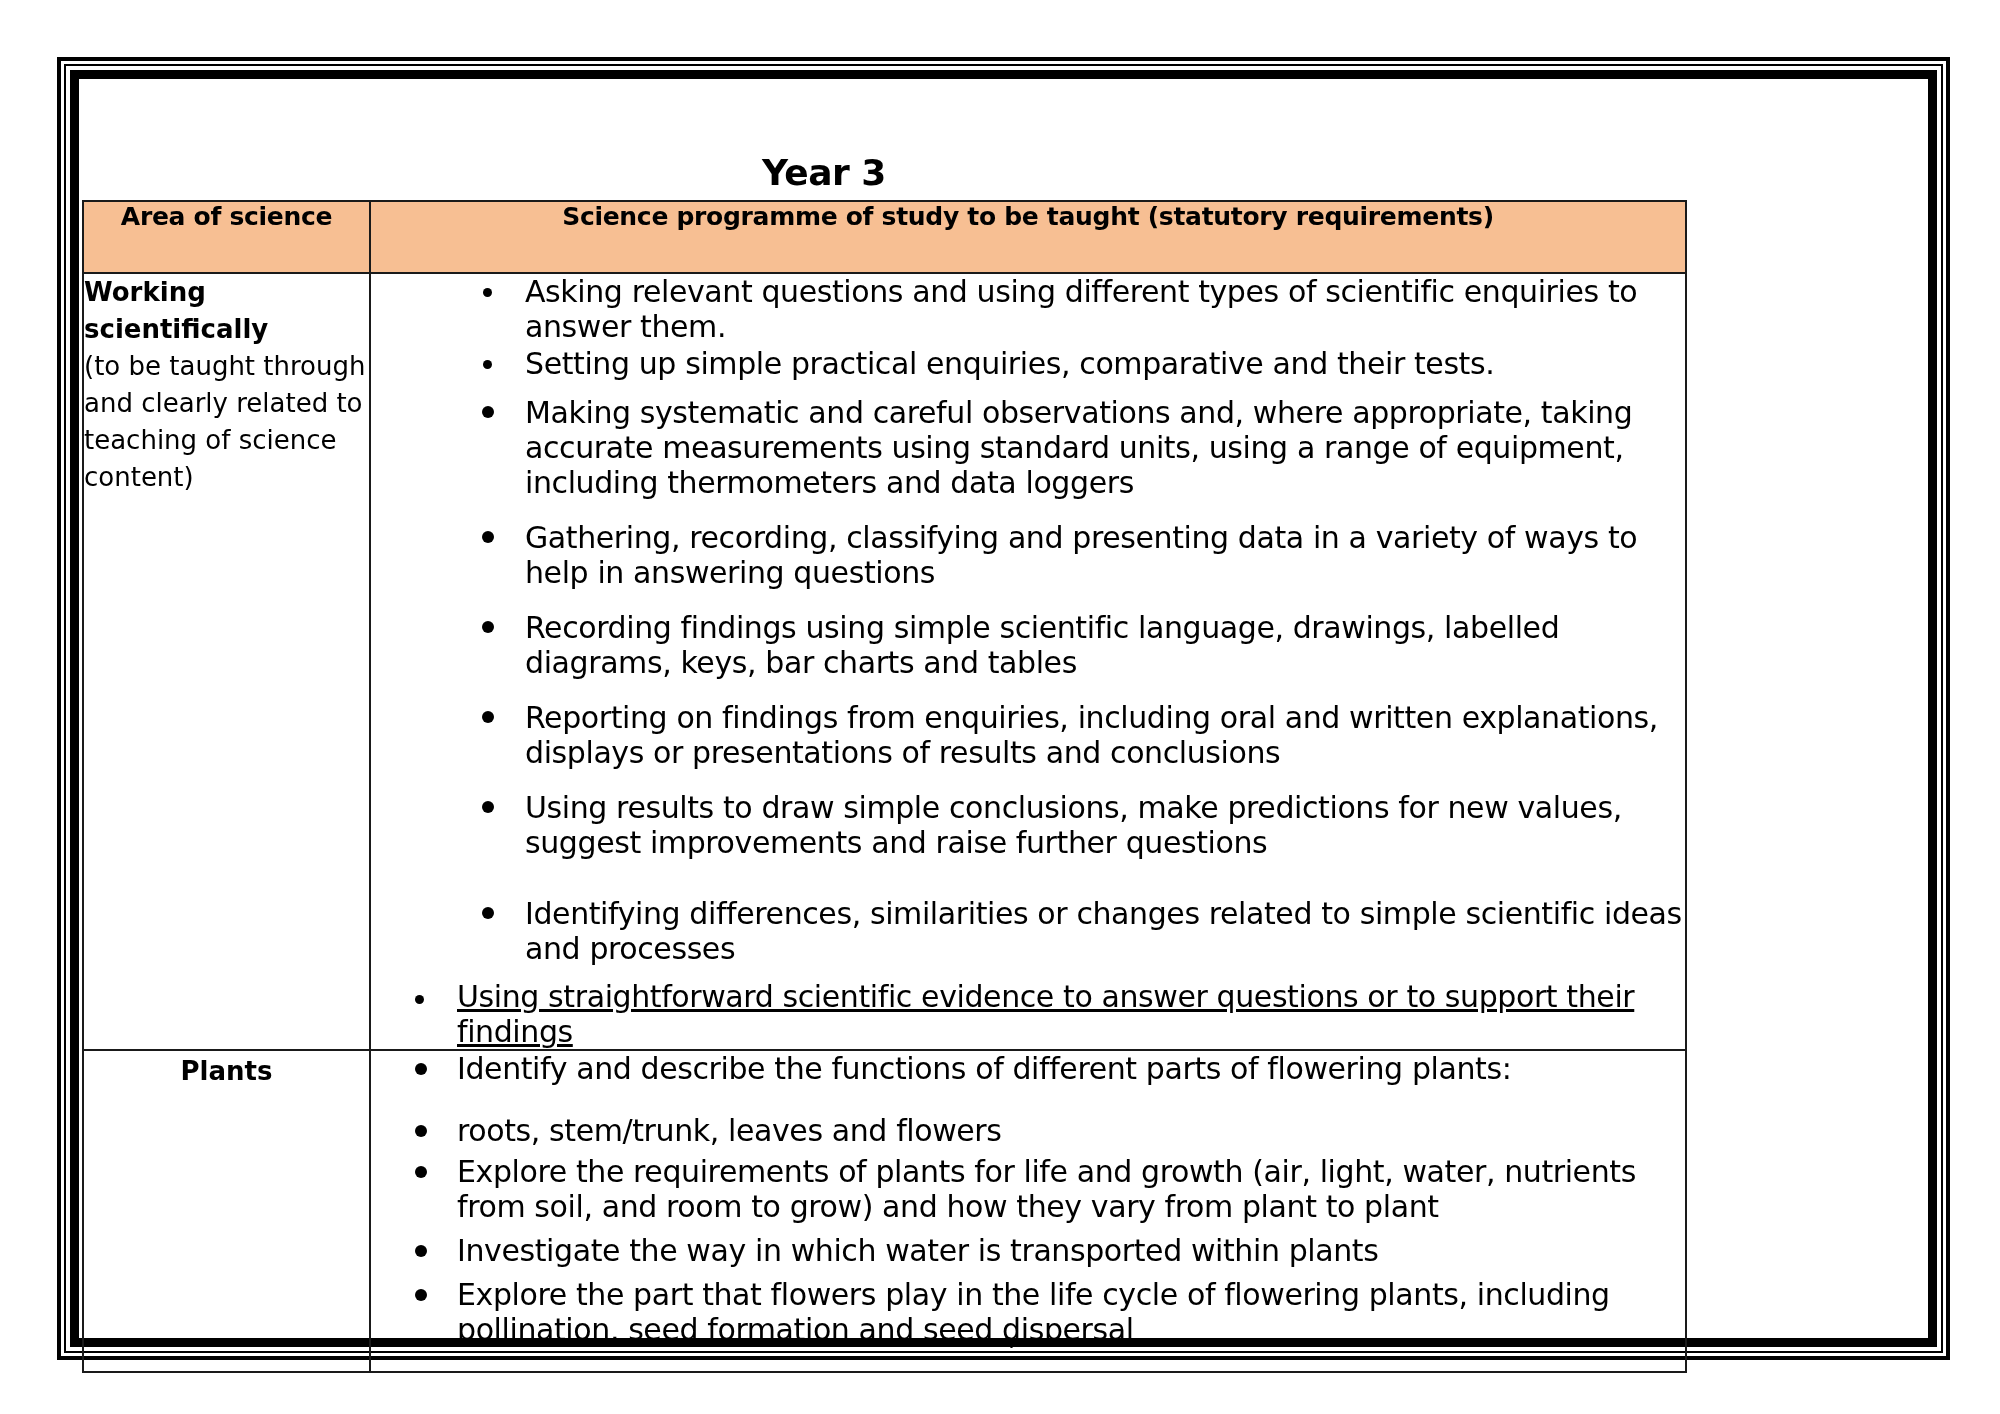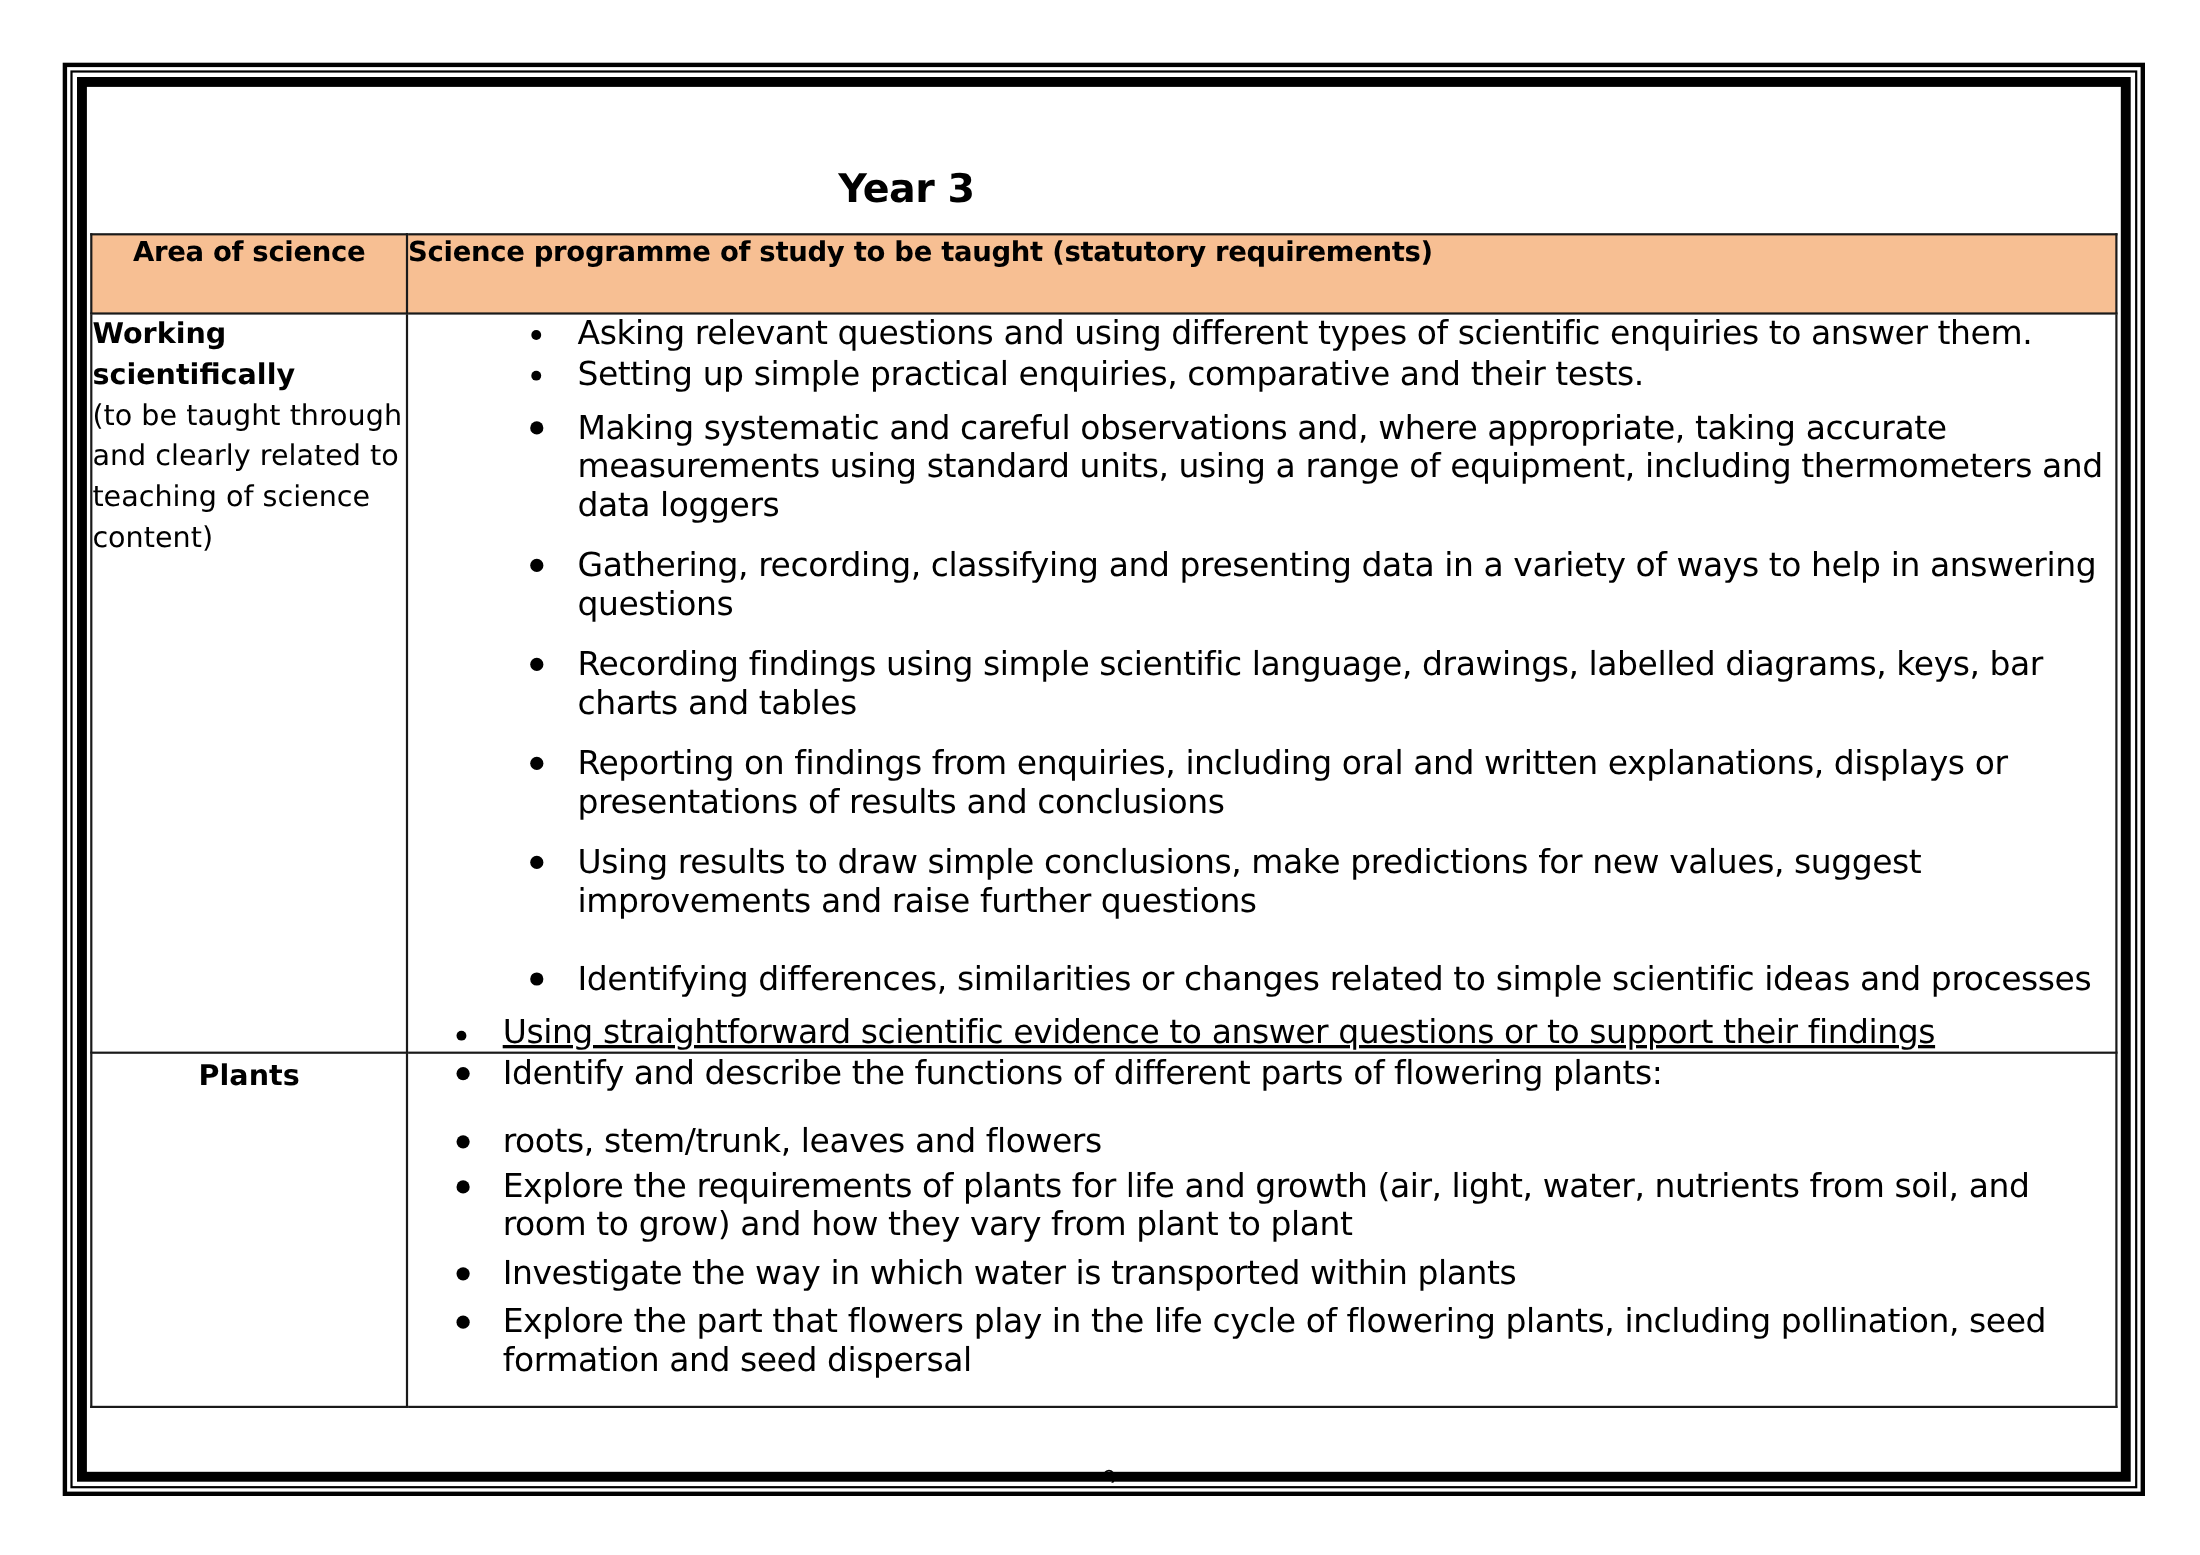--- a/index.html
+++ b/index.html
@@ -8,27 +8,27 @@
   .frame-outer { position: absolute; left: 57px; top: 57px; width: 1893px; height: 1303px;
                  border: 4px solid #000; box-sizing: border-box; }
   .frame-thin { position: absolute; left: 64px; top: 64px; width: 1879px; height: 1289px;
                 border: 2px solid #000; box-sizing: border-box; }
   .frame-inner { position: absolute; left: 70px; top: 70px; width: 1867px; height: 1277px;
                  border: 9px solid #000; box-sizing: border-box; background: #fff; }
   .title { position: absolute; left: 0; width: 1648px; top: 152px; text-align: center;
            font-family: "DejaVu Sans", sans-serif; font-weight: bold; font-size: 36px; letter-spacing: -0.5px; }
   .page-num { position: absolute; left: 1002px; top: 1334px; font-size: 20px; line-height: 20px;
               height: 14px; overflow: hidden; }
-  table.curriculum { position: absolute; left: 82px; top: 212px; width: 1843px;
+  table.curriculum { position: absolute; left: 82px; top: 200px; width: 1605px;
                      border-collapse: collapse; table-layout: fixed; }
   table.curriculum td, table.curriculum th { border: 2px solid #1a1a1a; vertical-align: top; padding: 0; }
   .col-area { width: 287px; }
   th { background: #f7bf93; height: 70px; font-weight: bold; font-size: 25px; letter-spacing: -0.3px; }
   th.h-area { text-align: center; padding-top: 6px; }
-  th.h-prog { text-align: left; padding-left: 70px; padding-top: 6px; margin-left: 48px; }
+  th.h-prog { text-align: center; padding-left: 70px; padding-top: 6px; margin-left: 48px; }
   .area-cell { font-size: 26px; line-height: 37px; padding: 4px 2px 0 2px; }
   .area-name { font-weight: bold; }
   .area-name.indent { }
   .area-name.center { display: block; text-align: center; padding-top: 2px; }
   .area-desc { display: block; }
   ul.items { list-style: none; margin: 0; padding: 0; font-size: 30px; letter-spacing: -0.4px; }
   ul.items li { position: relative; line-height: 35px; }
   ul.items li .bullet { position: absolute; width: 9px; height: 9px; border-radius: 50%; background: #000; }
   ul.items li .bullet.big { width: 12px; height: 12px; }
   

